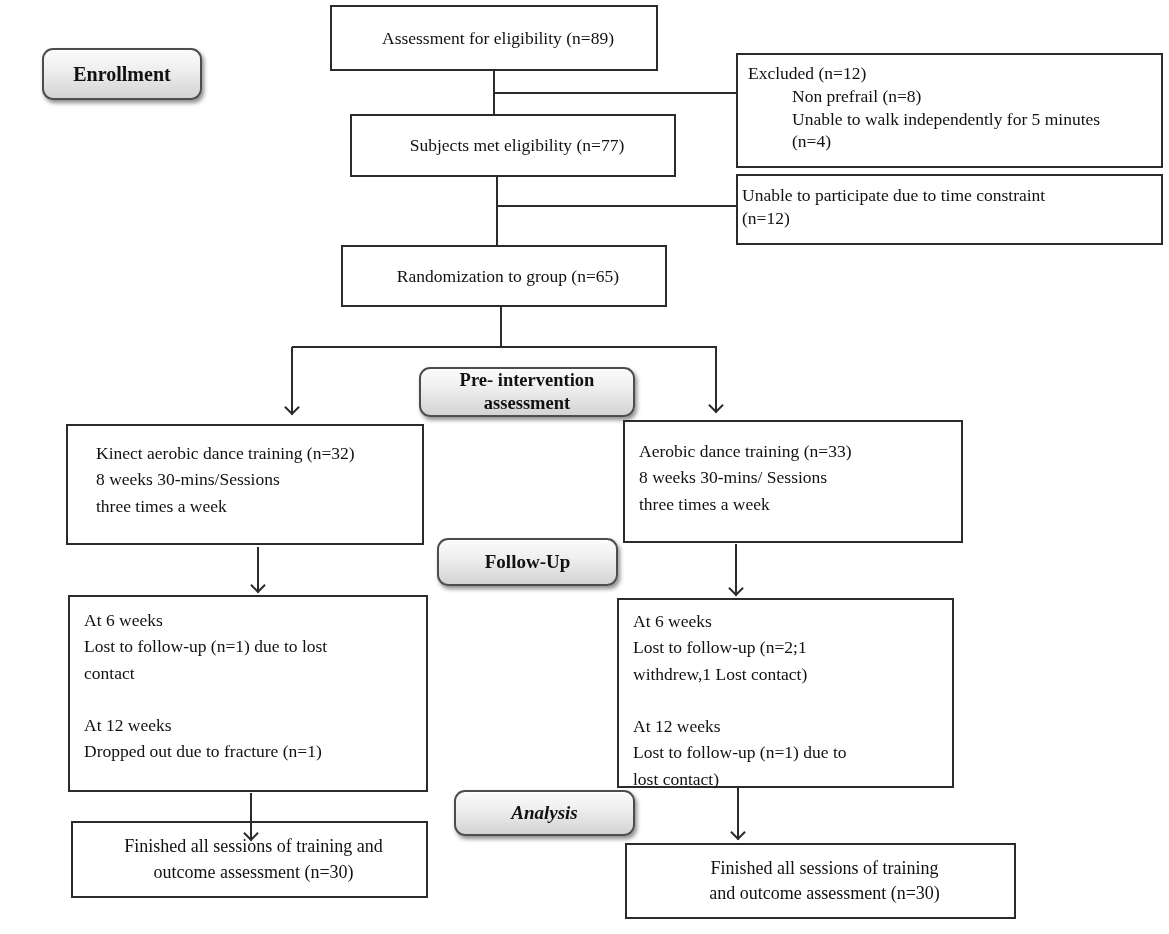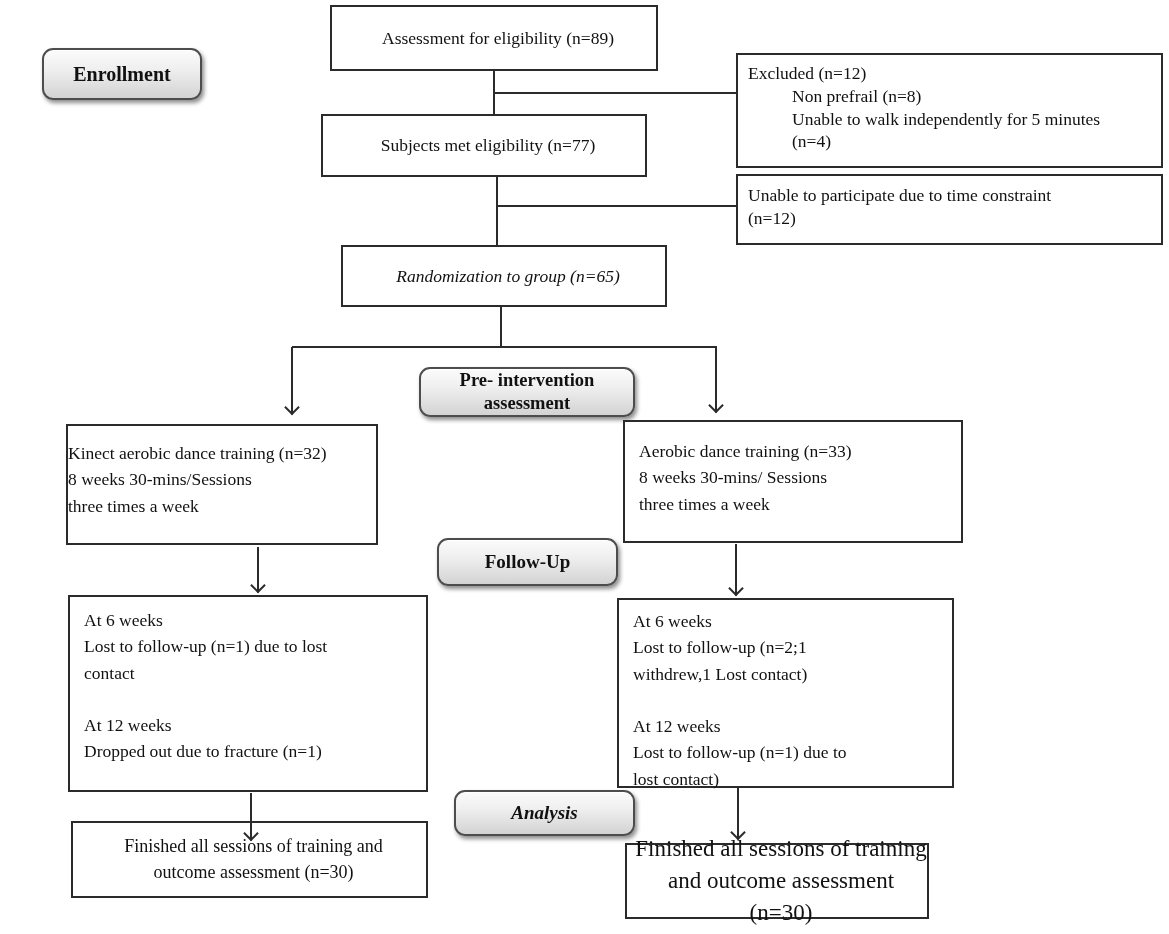--- a/index.html
+++ b/index.html
@@ -23,29 +23,29 @@
 
   
   .vline,.arrow{position:absolute;width:2px;background:#2b2b2b;}
   .hline{position:absolute;height:2px;background:#2b2b2b;}
   .arrow::after{content:"";position:absolute;bottom:0;left:50%;width:9px;height:9px;
         border-right:2px solid #2b2b2b;border-bottom:2px solid #2b2b2b;
         transform:translateX(-50%) rotate(45deg);transform-origin:center;}
 
   #box-assessment{left:330px;top:5px;width:328px;height:66px;}
   #box-excluded{left:736px;top:53px;width:427px;height:115px;padding:7px 10px;}
-  #box-subjects{left:321px;top:114px;width:326px;height:63px;}
-  #box-time{left:736px;top:174px;width:427px;height:71px;padding:8px 10px;}
-  #box-random{left:341px;top:245px;width:326px;height:62px;font-style:italic;}
-  #box-kinect{left:66px;top:424px;width:312px;height:121px;padding:14px 0;}
+  #box-subjects{left:350px;top:114px;width:326px;height:63px;}
+  #box-time{left:736px;top:174px;width:427px;height:71px;padding:8px 4px;}
+  #box-random{left:341px;top:245px;width:326px;height:62px;}
+  #box-kinect{left:66px;top:424px;width:358px;height:121px;padding:14px 28px;}
   #box-aerobic{left:623px;top:420px;width:340px;height:123px;padding:16px 14px;}
   #box-kinect-fu{left:68px;top:595px;width:360px;height:197px;padding:10px 14px;}
   #box-aerobic-fu{left:617px;top:598px;width:337px;height:190px;padding:8px 14px;}
   #box-kinect-final{left:71px;top:821px;width:357px;height:77px;font-size:18px;line-height:1.4;}
-  #box-aerobic-final{left:625px;top:843px;width:304px;height:76px;font-size:23px;line-height:1.4;}
+  #box-aerobic-final{left:625px;top:843px;width:391px;height:76px;font-size:18px;line-height:1.4;}
 
   #stage-enrollment{left:13px;top:48px;width:160px;height:52px;font-size:20px;margin-left:29px;}
   #stage-pre{left:419px;top:367px;width:216px;height:50px;font-size:18.5px;line-height:1.25;}
   #stage-fu{left:437px;top:538px;width:181px;height:48px;font-size:19px;}
   #stage-an{left:454px;top:790px;width:181px;height:46px;font-size:19px;font-style:italic;}
 
   #v1{left:493px;top:70px;height:44px;}
   #h1{left:494px;top:92px;width:243px;}
   #v2{left:496px;top:177px;height:68px;}
   #h2{left:497px;top:205px;width:240px;}

